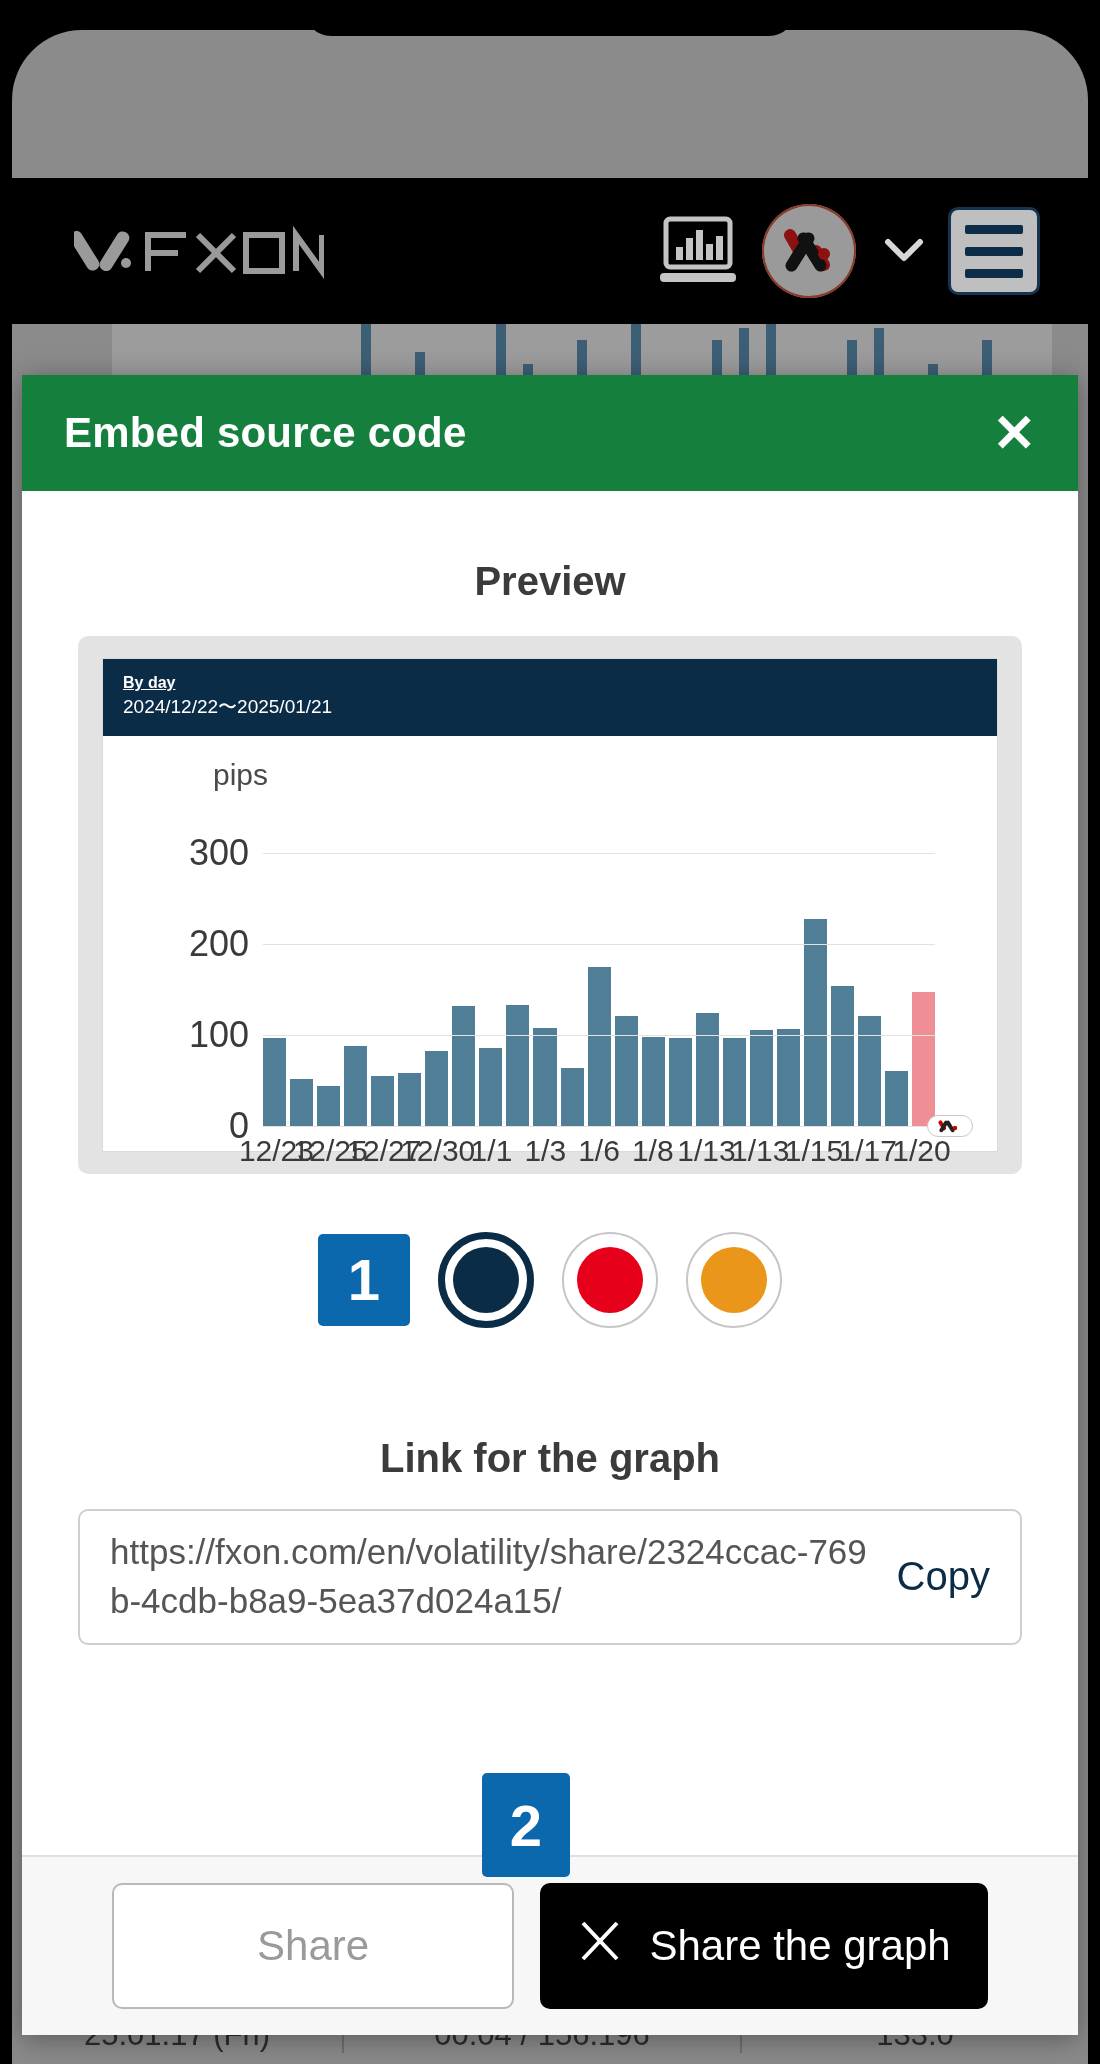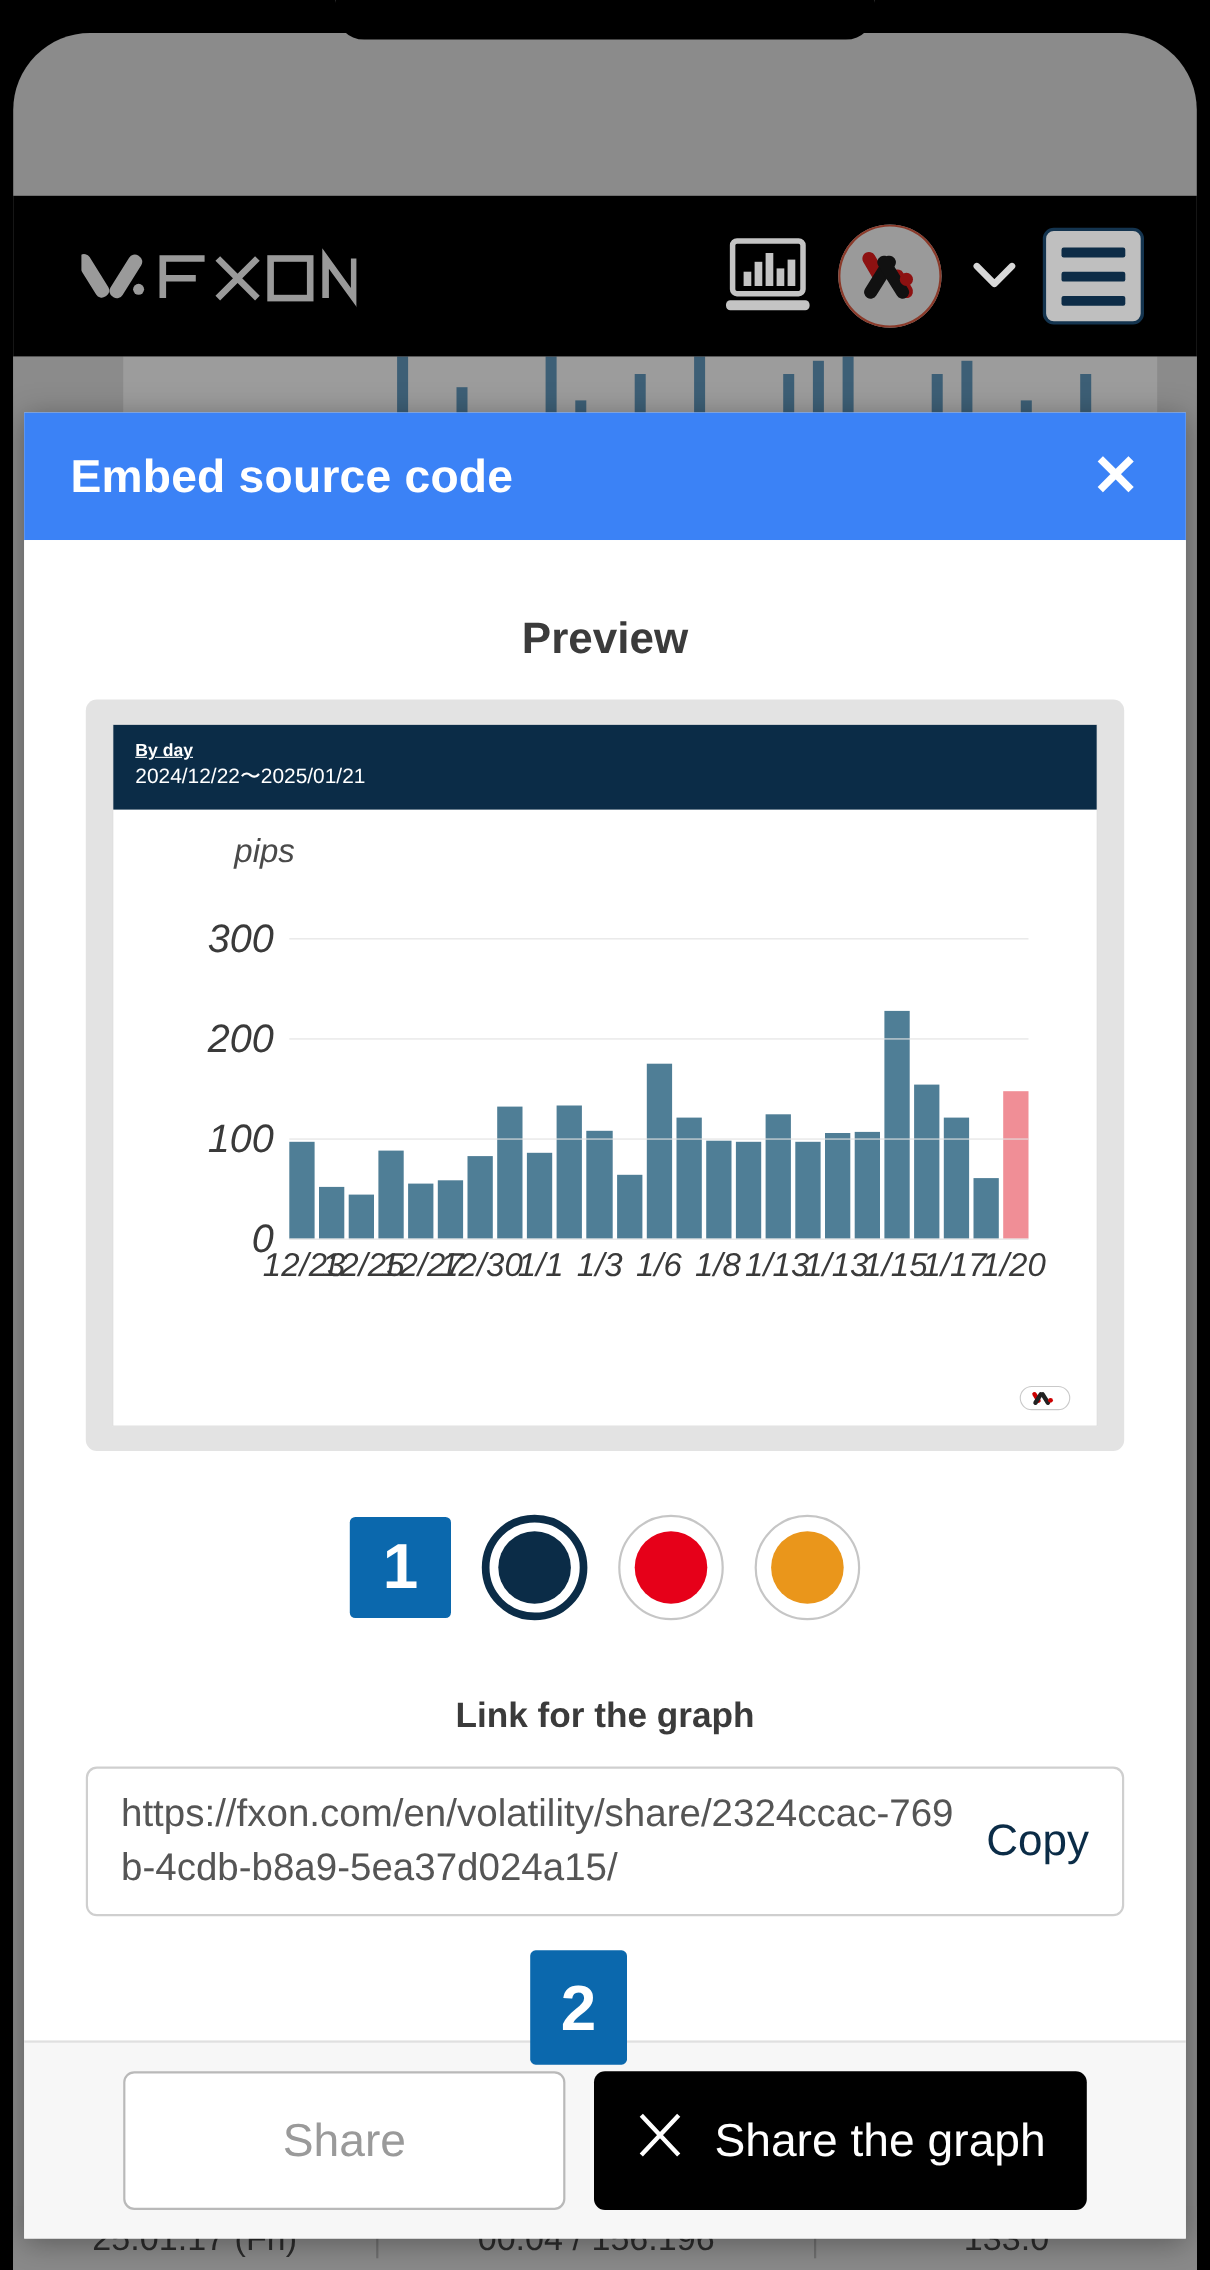--- a/index.html
+++ b/index.html
@@ -99,21 +99,21 @@
   
   .modal {
     position: absolute; top: 375px; left: 22px;
     width: 1056px; height: 1660px;
     background: #fff;
     z-index: 10;
     display: flex; flex-direction: column;
     box-shadow: 0 4px 26px rgba(0,0,0,0.35);
   }
   .modal-header {
-    height: 116px; background: #3b82f6;
+    height: 116px; background: #15803d;
     display: flex; align-items: center;
     padding: 0 42px;
     flex: 0 0 auto;
   }
   .modal-title {
     color: #fff; font-size: 42px; font-weight: bold;
     letter-spacing: 0.2px;
   }
   .modal-close {
     margin-left: auto; color: #fff;
@@ -133,21 +133,21 @@
     margin: 0 28px; background: #e3e3e3;
     border-radius: 10px; padding: 22px 24px;
   }
   .chart-card { background: #fff; border: 1px solid #dadada; }
   .chart-head {
     background: #0b2c47; color: #fff;
     padding: 14px 20px 16px 20px;
   }
   .chart-head .ch-t { font-size: 16px; font-weight: bold; line-height: 1.25; text-decoration: underline; }
   .chart-head .ch-s { font-size: 19px; line-height: 1.3; margin-top: 2px; }
-  .chart-area { position: relative; height: 560px; padding: 26px 0 0 6px; font-style: italic; }
+  .chart-area { position: relative; height: 415px; padding: 26px 0 0 6px; }
   .ylabel {
     position: absolute; left: 110px; top: 22px;
     font-size: 30px; color: #4a4a4a;
   }
   .plot {
     position: absolute; left: 160px; right: 62px; top: 90px; height: 300px;
   }
   .gridline {
     position: absolute; left: 0; right: 0; height: 1px; background: #e2e2e2;
   }
@@ -190,22 +190,22 @@
   .swatch {
     width: 96px; height: 96px; border-radius: 50%;
     background: #fff;
     display: flex; align-items: center; justify-content: center;
     border: 2px solid #c6c6c6;
   }
   .swatch.sel { border: 7px solid #0b2c47; }
   .swatch .dot { width: 66px; height: 66px; border-radius: 50%; }
   
   .link-title {
-    text-align: center; font-size: 32px; font-weight: bold;
-    color: #3b3b3b; margin-top: 68px;
+    text-align: center; font-size: 40px; font-weight: bold;
+    color: #3b3b3b; margin-top: 108px;
   }
   .link-box {
     margin: 28px 28px 0 28px;
     border: 2px solid #cfcfcf; border-radius: 10px;
     min-height: 136px;
     display: flex; align-items: center;
     padding: 14px 30px;
   }
   .link-text {
     flex: 1 1 auto; font-size: 35px; color: #555;

